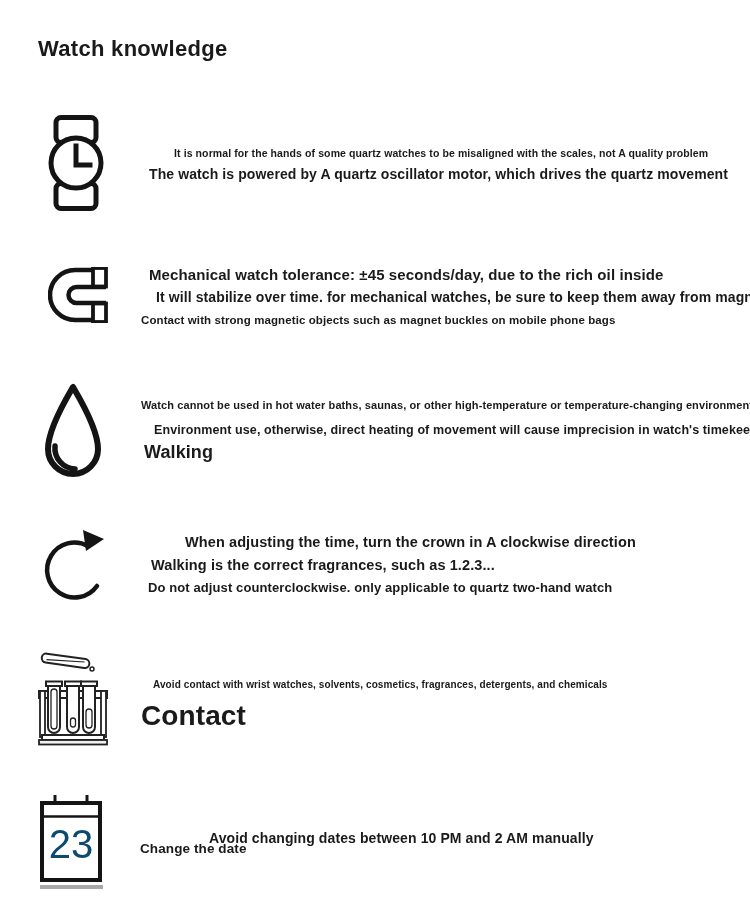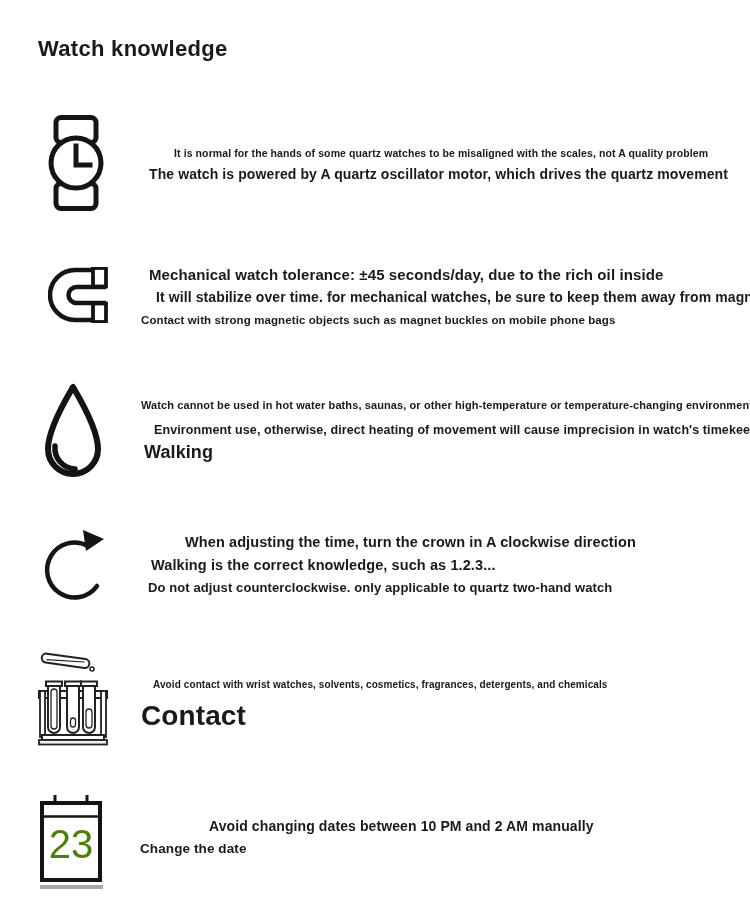--- a/index.html
+++ b/index.html
@@ -32,21 +32,21 @@
   }
   .calendar-day {
     position: absolute;
     left: 2px;
     top: 28px;
     width: 58px;
     text-align: center;
     font-size: 40px;
     font-weight: 400;
     line-height: 42px;
-    color: #4d7c0f;
+    color: #0c4a6e;
   }
   .calendar-shadow {
     position: absolute;
     left: 40px;
     top: 90px;
     width: 63px;
     height: 4px;
     background: #a8a8a8;
   }
 </style>
@@ -97,21 +97,21 @@
   </div>
 
   <div class="section" style="top:525px;height:90px">
     <div class="icon" style="left:42px;top:0">
       <svg width="66" height="84" viewBox="0 0 66 84" xmlns="http://www.w3.org/2000/svg">
         <path d="M55 61 A27.5 27.5 0 1 1 46 21" fill="none" stroke="#141414" stroke-width="4.5" stroke-linecap="round"></path>
         <polygon points="41,5 62,14 44,26" fill="#141414"></polygon>
       </svg>
     </div>
     <div class="ln" style="left:185px;top:9px;font-size:14.5px">When adjusting the time, turn the crown in A clockwise direction</div>
-    <div class="ln" style="left:151px;top:32px;font-size:14.5px">Walking is the correct knowledge, such as 1.2.3...</div>
+    <div class="ln" style="left:151px;top:32px;font-size:14.5px">Walking is the correct fragrances, such as 1.2.3...</div>
     <div class="ln" style="left:148px;top:55px;font-size:13px">Do not adjust counterclockwise. only applicable to quartz two-hand watch</div>
   </div>
 
   <div class="section" style="top:650px;height:100px">
     <div class="icon" style="left:38px;top:2px">
       <svg width="70" height="94" viewBox="0 0 70 94" xmlns="http://www.w3.org/2000/svg">
 
         <rect x="1" y="39" width="68" height="7" fill="none" stroke="#222222" stroke-width="2"></rect>
 
         <rect x="2" y="39" width="5" height="46" fill="#ffffff" stroke="#222222" stroke-width="1.8"></rect>
@@ -147,17 +147,17 @@
     <div class="icon" style="left:40px;top:0">
       <svg width="62" height="93" viewBox="0 0 62 93" xmlns="http://www.w3.org/2000/svg">
         <line x1="15" y1="0" x2="15" y2="13" stroke="#141414" stroke-width="3"></line>
         <line x1="47" y1="0" x2="47" y2="13" stroke="#141414" stroke-width="3"></line>
         <rect x="2" y="8" width="58" height="77" fill="#ffffff" stroke="#141414" stroke-width="4"></rect>
         <line x1="2" y1="21.5" x2="60" y2="21.5" stroke="#141414" stroke-width="2.5"></line>
       </svg>
       <div class="calendar-day">23</div>
     </div>
     <div class="calendar-shadow"></div>
-    <div class="ln" style="left:209px;top:23px;font-size:14px">Avoid changing dates between 10 PM and 2 AM manually</div>
+    <div class="ln" style="left:209px;top:35px;font-size:14px">Avoid changing dates between 10 PM and 2 AM manually</div>
     <div class="ln" style="left:140px;top:46px;font-size:13.5px">Change the date</div>
   </div>
 
 </div>
 
 </body></html>

